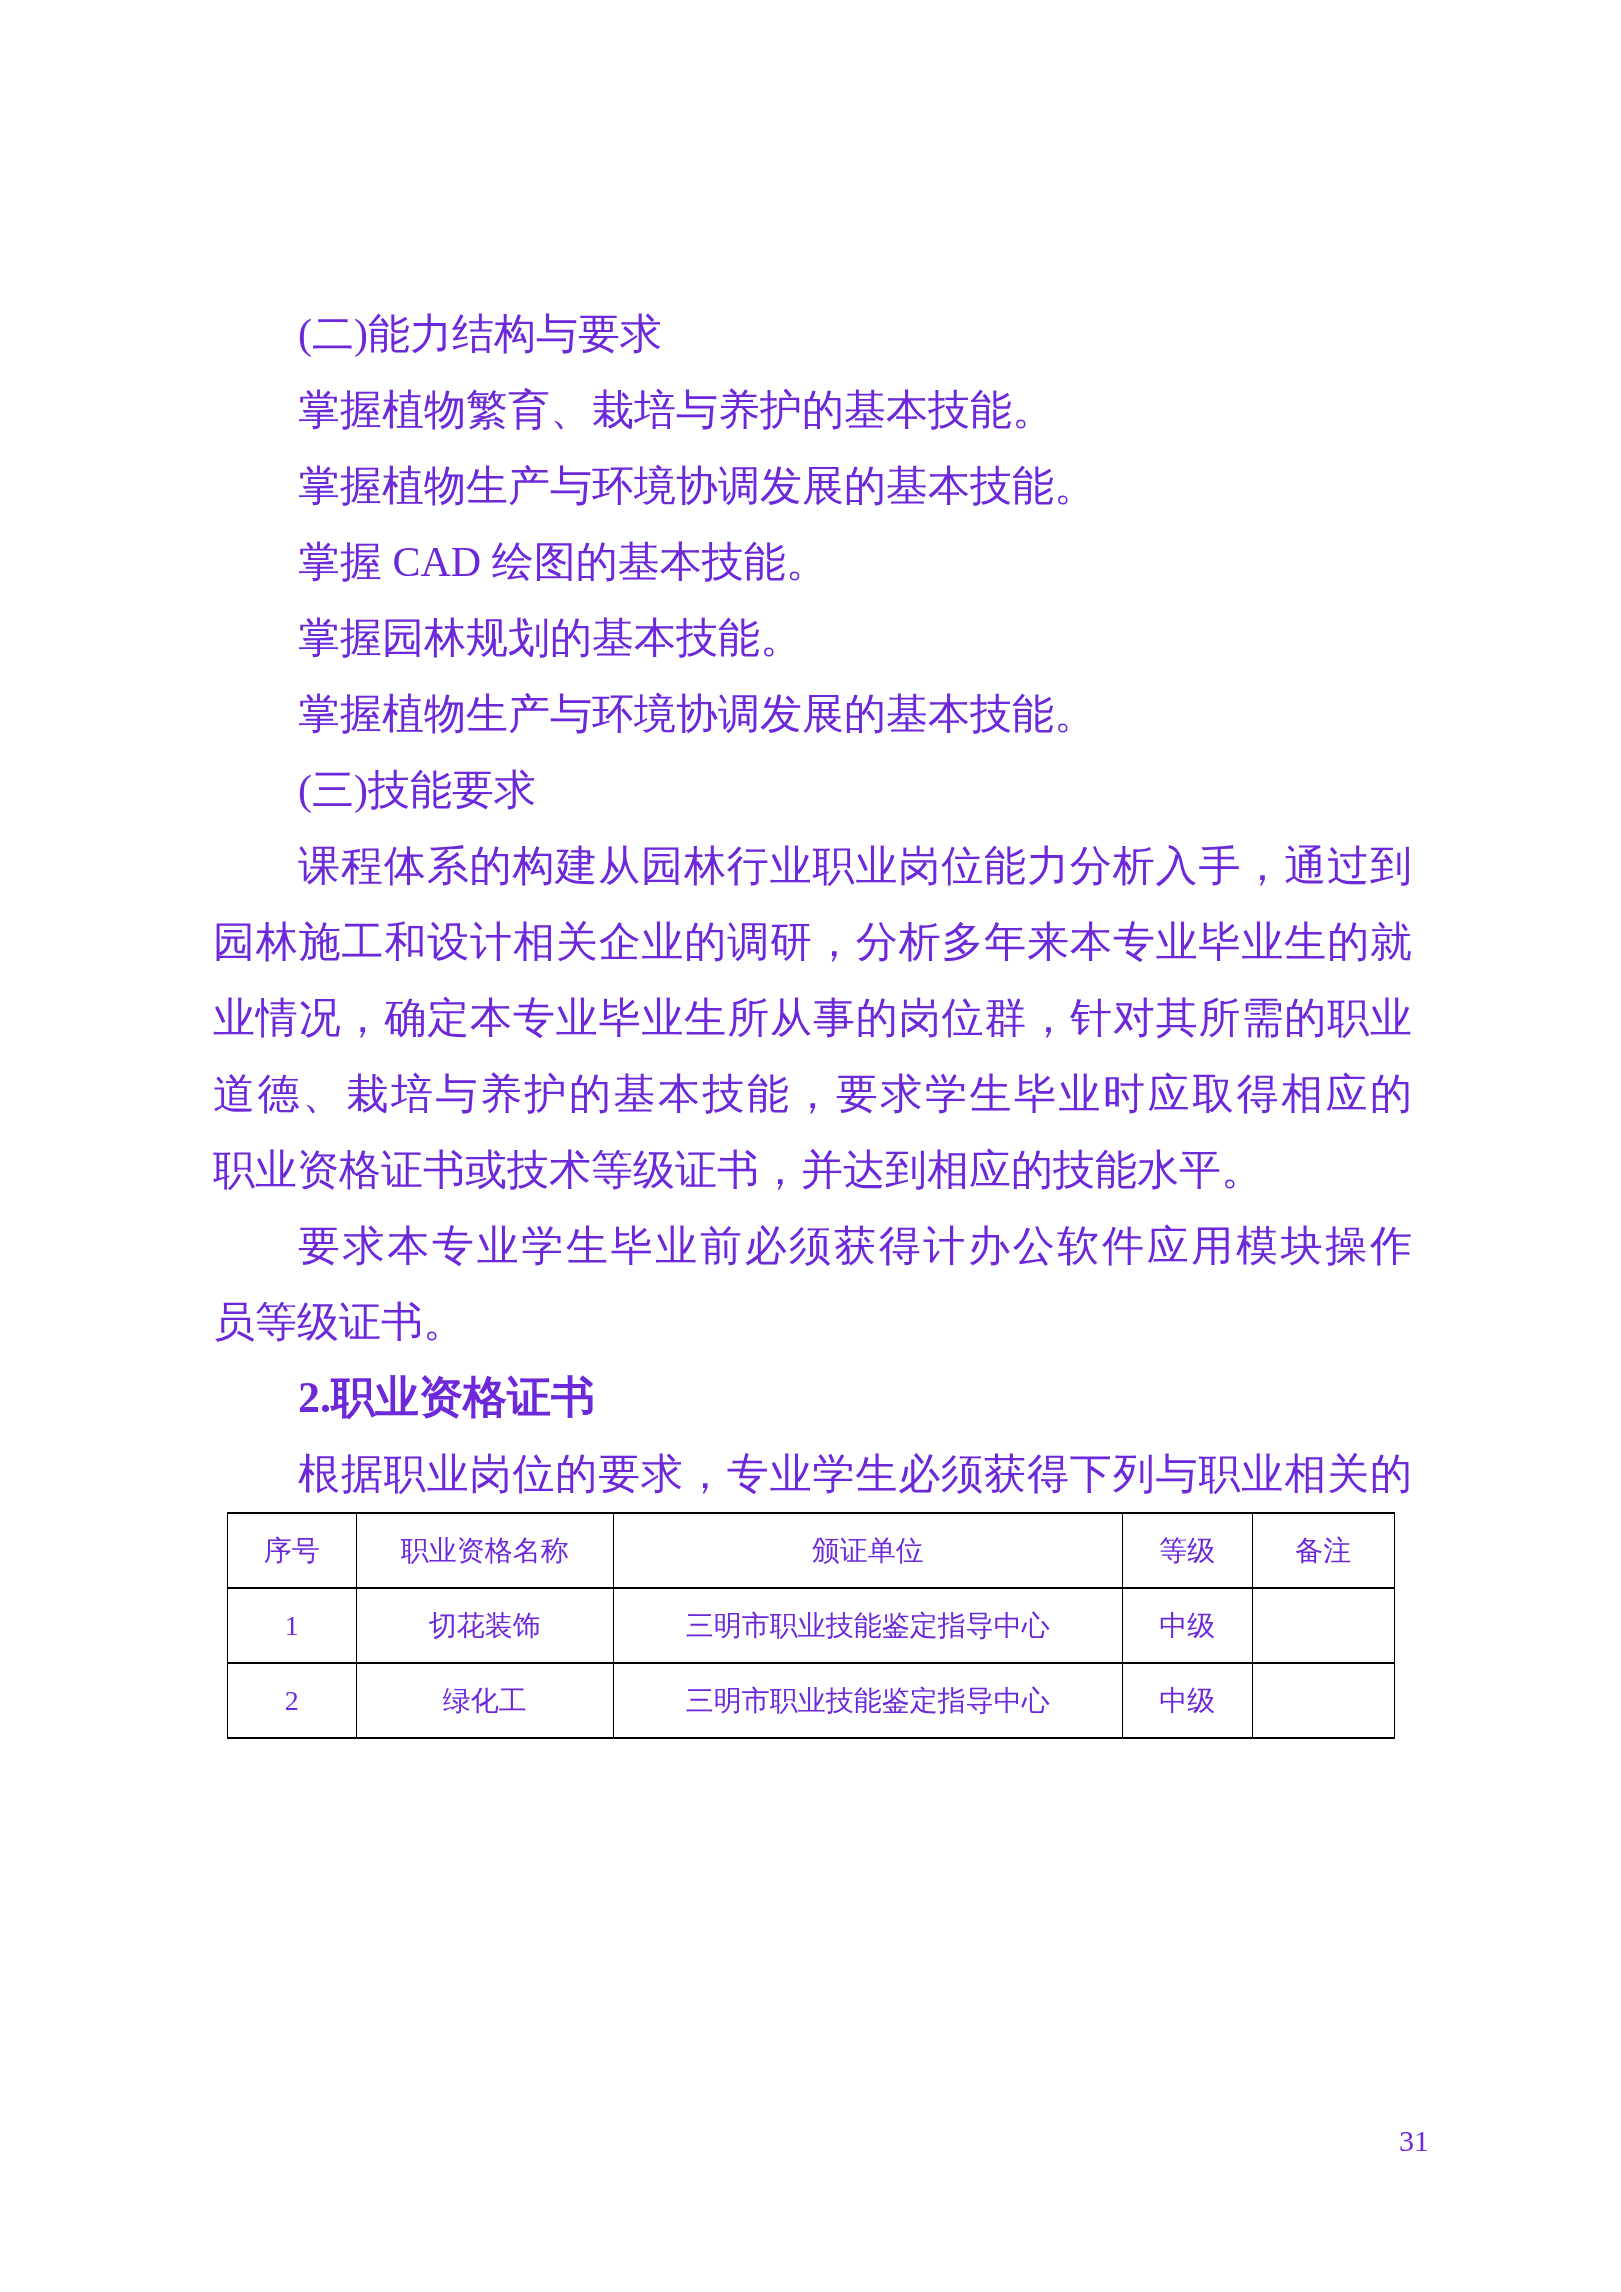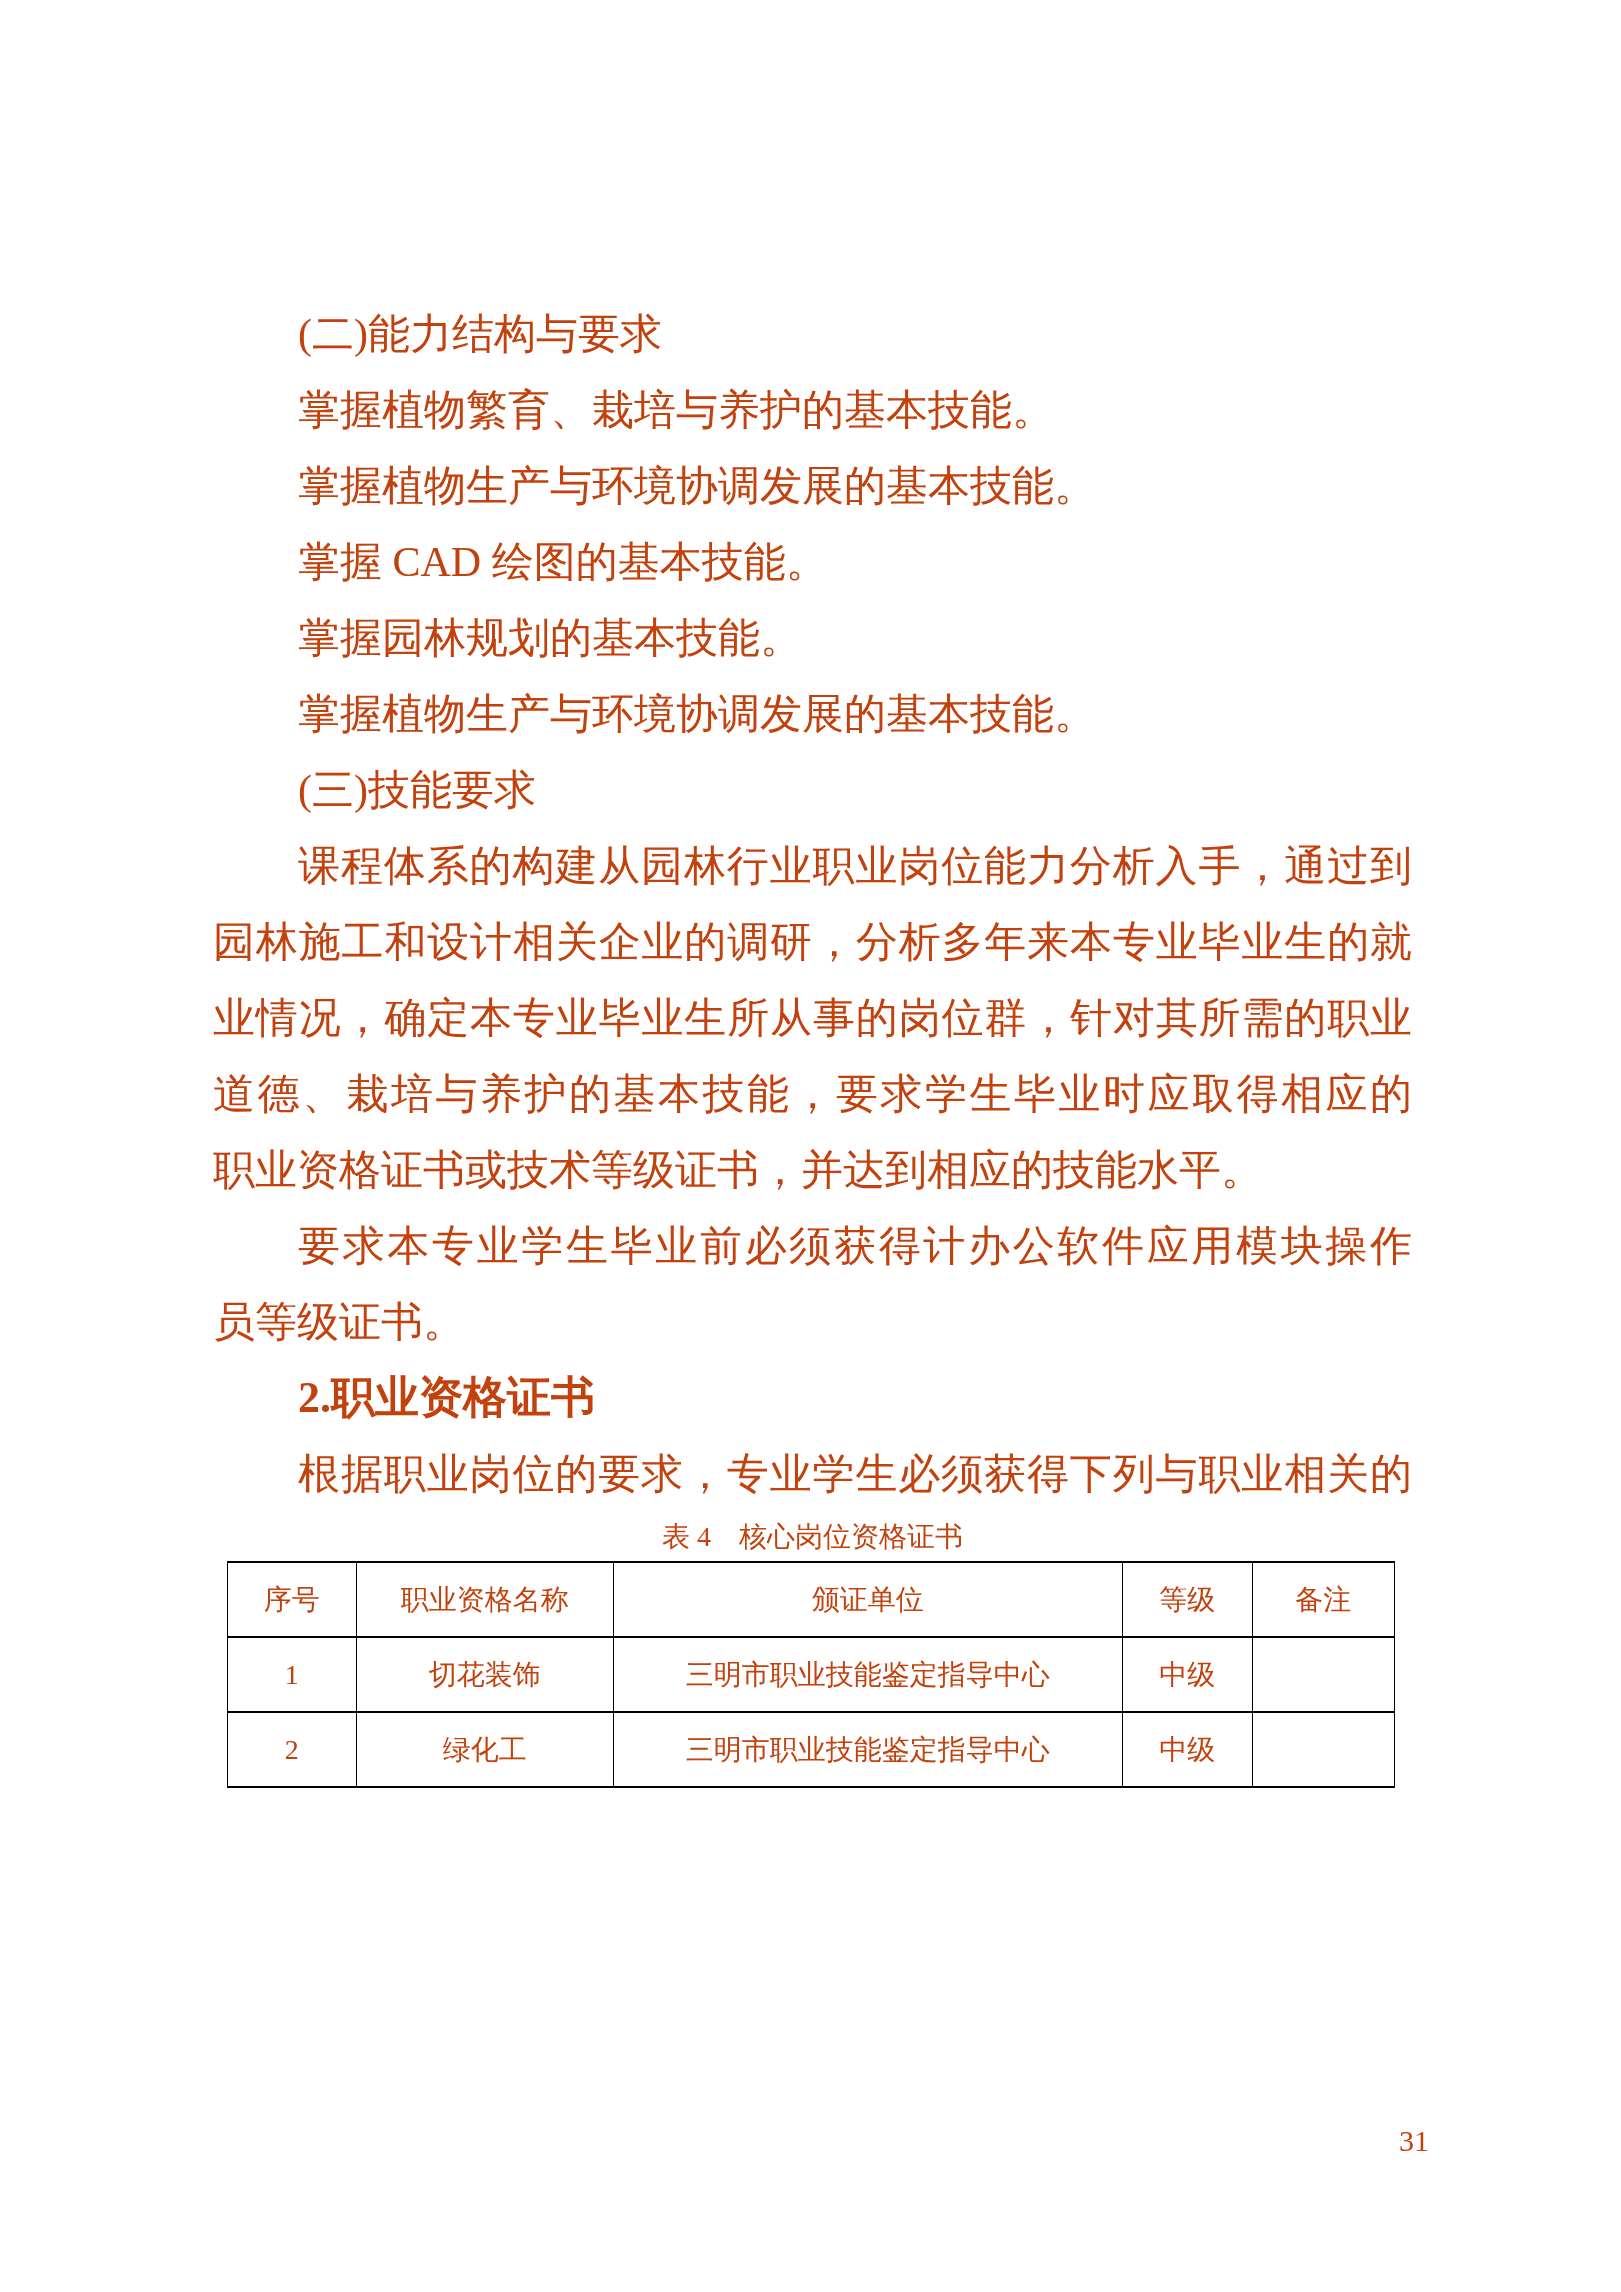--- a/index.html
+++ b/index.html
@@ -5,21 +5,21 @@
   html, body {
     margin: 0;
     padding: 0;
     background: #ffffff;
   }
   .page {
     position: relative;
     width: 1621px;
     height: 2293px;
     background: #ffffff;
-    color: #c2410c;
+    color: #6d28d9;
     font-family: "Liberation Serif", "DejaVu Serif", serif;
     overflow: hidden;
   }
   .content {
     position: absolute;
     left: 213px;
     top: 296px;
     width: 1199px;
   }
   .line {
@@ -95,21 +95,20 @@
         <div class="line indent fill">课程体系的构建从园林行业职业岗位能力分析入手，通过到</div>
         <div class="line fill">园林施工和设计相关企业的调研，分析多年来本专业毕业生的就</div>
         <div class="line fill">业情况，确定本专业毕业生所从事的岗位群，针对其所需的职业</div>
         <div class="line fill">道德、栽培与养护的基本技能，要求学生毕业时应取得相应的</div>
         <div class="line">职业资格证书或技术等级证书，并达到相应的技能水平。</div>
         <div class="line indent fill">要求本专业学生毕业前必须获得计办公软件应用模块操作</div>
         <div class="line">员等级证书。</div>
         <div class="line indent bold">2.职业资格证书</div>
         <div class="line indent fill">根据职业岗位的要求，专业学生必须获得下列与职业相关的</div>
       </div>
-    <div class="caption">表 4　核心岗位资格证书</div>
     <table class="qual">
       <colgroup id="table-cols">
           <col style="width: 129px;">
           <col style="width: 257px;">
           <col style="width: 509px;">
           <col style="width: 130px;">
           <col style="width: 142px;">
         </colgroup>
       <thead>
         <tr id="table-head-row">

